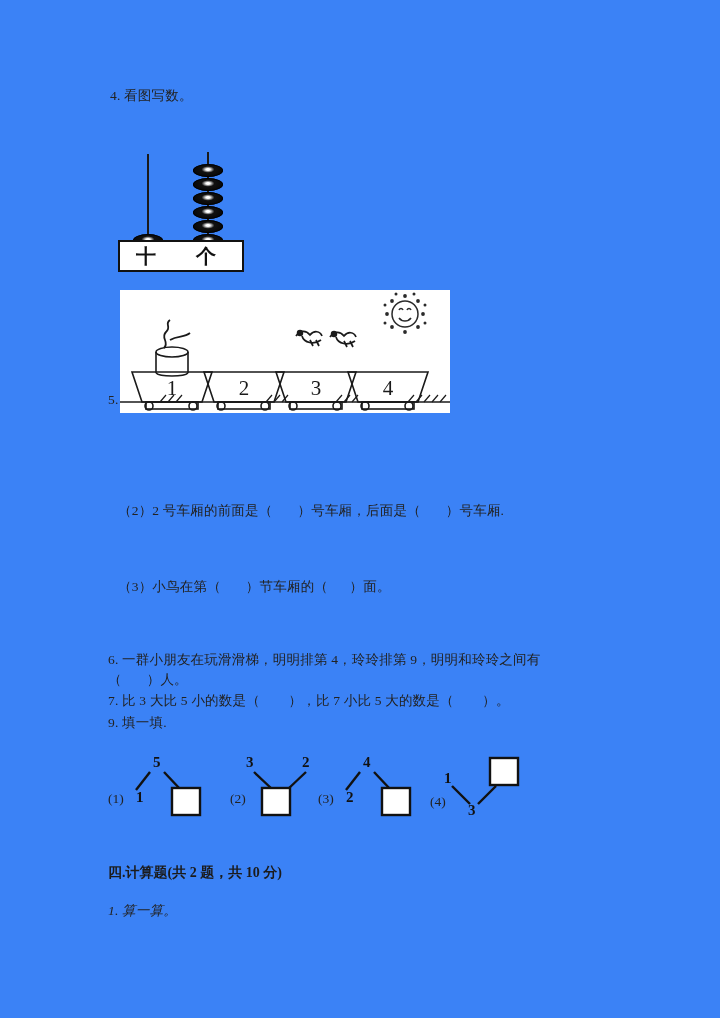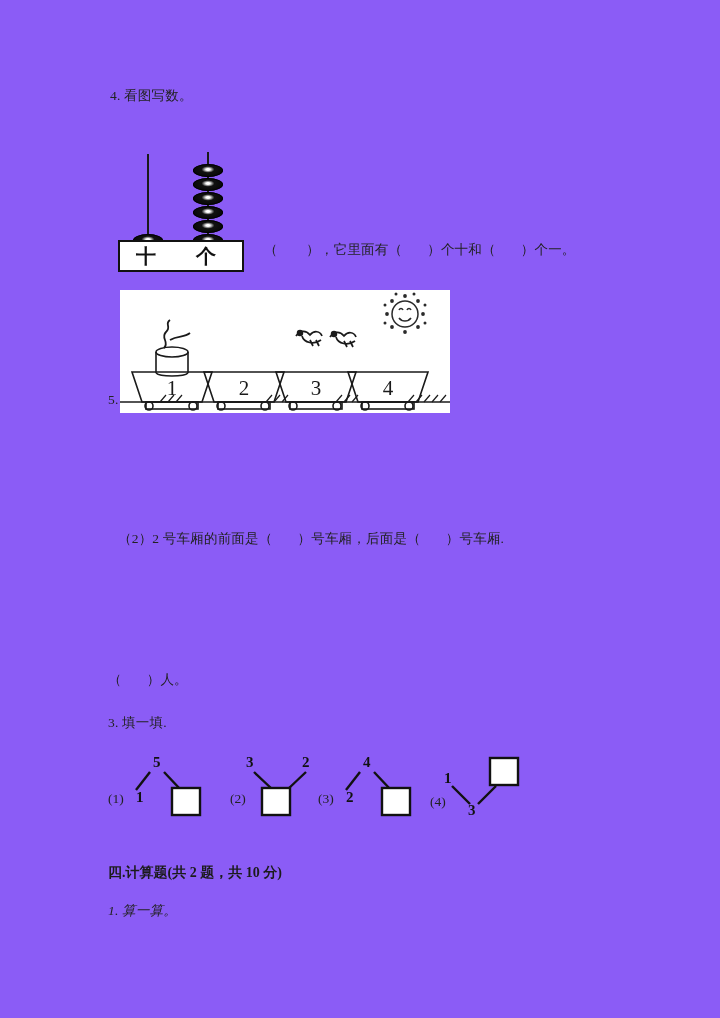--- a/index.html
+++ b/index.html
@@ -11,21 +11,21 @@
     width: 720px;
     height: 1018px;
     position: relative;
     font-family: "Liberation Serif", "DejaVu Serif", serif;
     color: #2b2b2b;
     overflow: hidden;
   }
   .page {
     position: absolute;
     inset: 0;
-    background: #8b5cf6;
+    background: #3b82f6;
   }
 
   
   .q-text {
     position: absolute;
     font-size: 13.5px;
     line-height: 20px;
     color: #222;
     white-space: pre;
     letter-spacing: 0.2px;
@@ -134,21 +134,20 @@
     <div class="bead" style="left:75px; top:58px;"></div>
     <div class="bead" style="left:75px; top:72px;"></div>
     <div class="bead" style="left:75px; top:86px;"></div>
 
     <div class="base-box">
       <span class="base-label tens">十</span>
       <span class="base-label ones">个</span>
     </div>
   </div>
 
-  <div class="q-text" style="left:264px; top:240px;">（        ），它里面有（       ）个十和（       ）个一。</div>
 
   <div class="q-text" style="left:108px; top:390px;">5.</div>
 
   <div class="train-wrap">
     <svg class="train-svg" width="330" height="123" viewBox="0 0 330 123">
       <rect x="0" y="0" width="330" height="123" fill="#ffffff"></rect>
 
       <g stroke="#1a1a1a" fill="none" stroke-width="1.6">
 
         <path d="M44,58 C50,52 40,48 46,42 C52,37 44,34 50,30" stroke-width="1.8"></path>
@@ -236,26 +235,29 @@
           <circle cx="276" cy="4" r="1.5"></circle>
           <circle cx="305" cy="15" r="1.5"></circle>
           <circle cx="265" cy="15" r="1.5"></circle>
           <circle cx="305" cy="33" r="1.5"></circle>
           <circle cx="265" cy="33" r="1.5"></circle>
         </g>
       </g>
     </svg>
   </div>
 
-  <div class="q-text" style="left:118px; top:529px;">（2）2 号车厢的前面是（       ）号车厢，后面是（       ）号车厢.</div>
-
+  <div class="q-text" style="left:118px; top:501px;">（2）2 号车厢的前面是（       ）号车厢，后面是（       ）号车厢.</div>
+  <div class="q-text" style="left:118px; top:577px;">（3）小鸟在第（       ）节车厢的（      ）面。</div>
+
+  <div class="q-text" style="left:108px; top:650px;">6. 一群小朋友在玩滑滑梯，明明排第 4，玲玲排第 9，明明和玲玲之间有</div>
   <div class="q-text" style="left:108px; top:670px;">（       ）人。</div>
 
-
-  <div class="q-text" style="left:108px; top:713px;">3. 填一填.</div>
+  <div class="q-text" style="left:108px; top:691px;">7. 比 3 大比 5 小的数是（        ），比 7 小比 5 大的数是（        ）。</div>
+
+  <div class="q-text" style="left:108px; top:713px;">9. 填一填.</div>
 
   <div class="bond" style="left:108px; top:758px; width:110px;">
     <span class="bond-label" style="left:0px; top:33px;">(1)</span>
     <span class="num" style="left:45px; top:-4px;">5</span>
     <span class="num" style="left:28px; top:31px;">1</span>
     <svg width="110" height="62" style="position:absolute; left:0; top:0;">
       <line x1="42" y1="14" x2="28" y2="32" stroke="#111" stroke-width="2.4"></line>
       <line x1="56" y1="14" x2="72" y2="31" stroke="#111" stroke-width="2.4"></line>
       <rect x="64" y="30" width="28" height="27" fill="#fff" stroke="#111" stroke-width="2.4"></rect>
     </svg>

